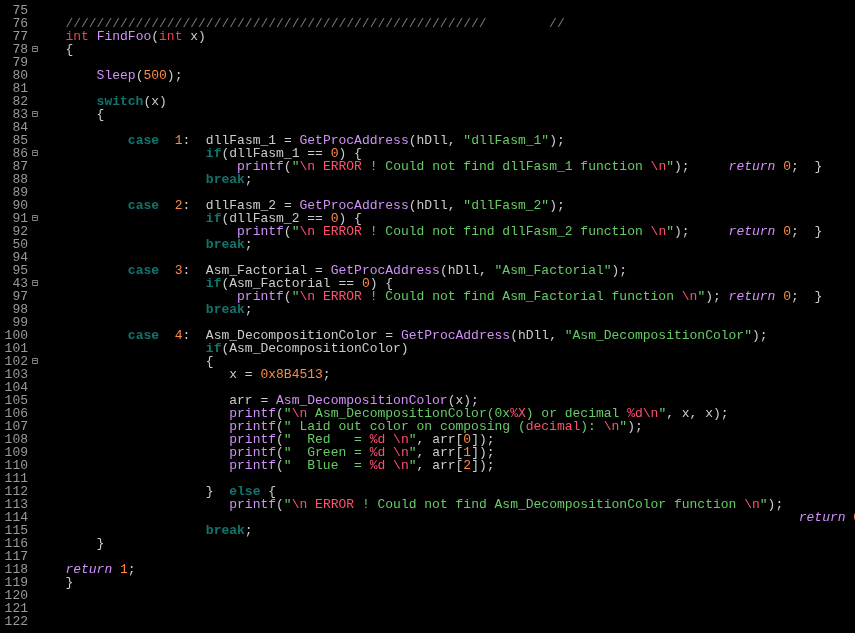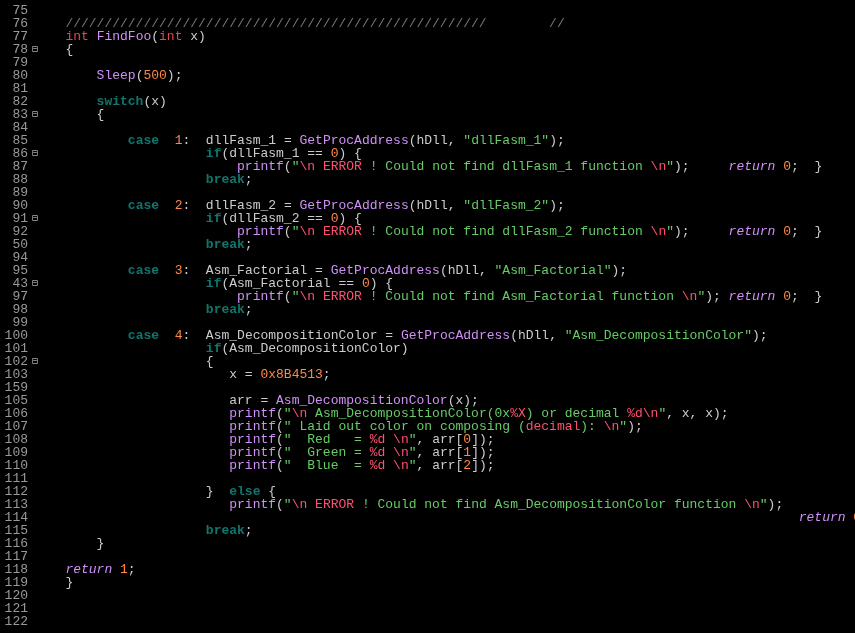--- a/index.html
+++ b/index.html
@@ -179,21 +179,21 @@
         <span class="ln">102</span>
         <span class="fd">⊟</span>
         <span class="tx"><span class="c-plain">                     {</span></span>
       </div>
       <div class="line">
         <span class="ln">103</span>
         <span class="fd"></span>
         <span class="tx"><span class="c-plain">                        x = </span><span class="c-num">0x8B4513</span><span class="c-plain">;</span></span>
       </div>
       <div class="line">
-        <span class="ln">159</span>
+        <span class="ln">104</span>
         <span class="fd"></span>
         <span class="tx"></span>
       </div>
       <div class="line">
         <span class="ln">105</span>
         <span class="fd"></span>
         <span class="tx"><span class="c-plain">                        arr = </span><span class="c-func">Asm_DecompositionColor</span><span class="c-plain">(x);</span></span>
       </div>
       <div class="line">
         <span class="ln">106</span>

